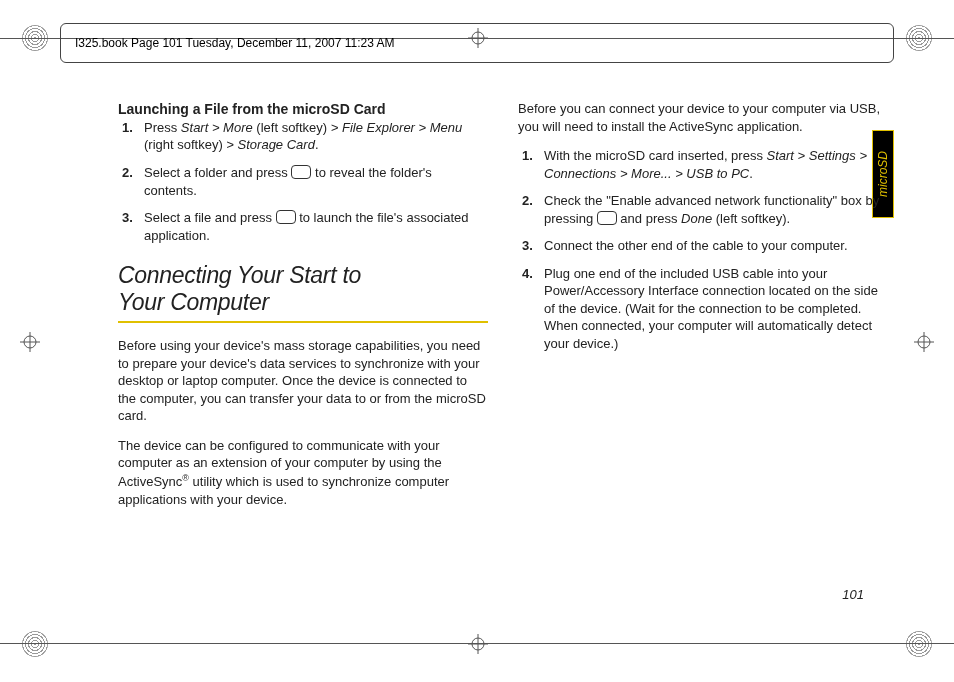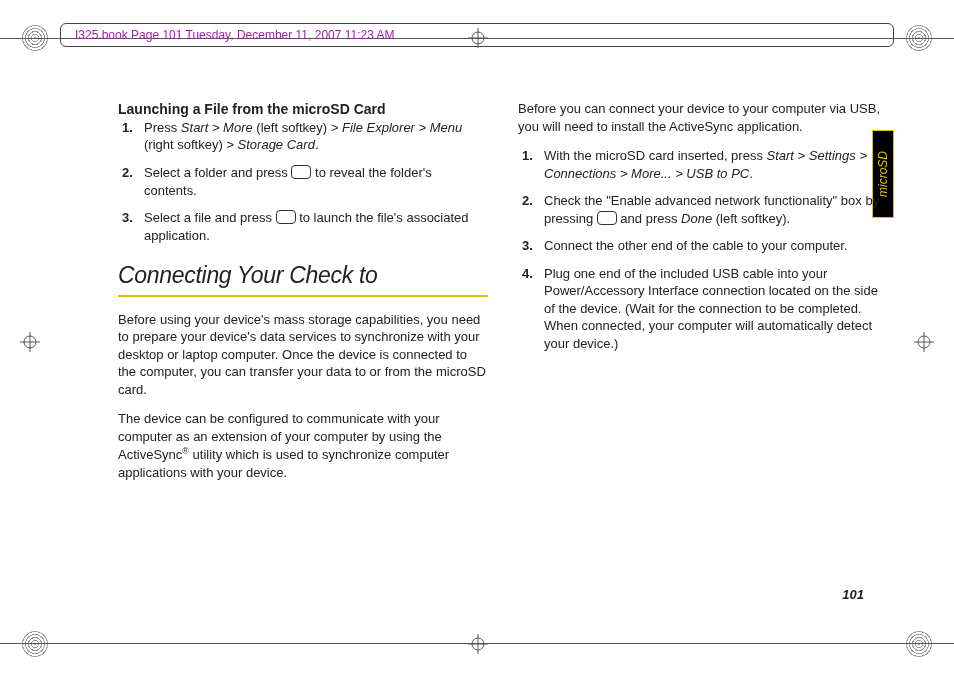--- a/index.html
+++ b/index.html
@@ -18,28 +18,28 @@
     width: 26px; height: 26px;
     border-radius: 50%;
     background: repeating-radial-gradient(circle, #999 0 1px, #fff 1px 3px);
   }
   .hline { position: absolute; height: 1px; background: #555; }
 
   .header-rule {
     position: absolute;
     left: 60px; right: 60px;
     top: 23px;
-    height: 24px;
+    height: 40px;
     border: 1px solid #444;
     border-radius: 6px;
     display: flex;
     align-items: center;
     padding: 0 14px;
     font-size: 12px;
-    color: #a21caf;
+    color: #000000;
   }
 
   .page-area {
     position: absolute;
     left: 118px;
     top: 100px;
     width: 770px;
     height: 470px;
     display: flex;
     gap: 30px;
@@ -97,21 +97,21 @@
   .footer {
     position: absolute;
     bottom: 80px;
     right: 90px;
     font-style: italic;
     font-size: 13px;
     display: flex;
     gap: 30px;
     align-items: baseline;
   }
-  .footer .pnum { font-weight: bold; }
+  .footer .pnum { font-weight: normal; }
 </style>
 </head>
 <body>
 
 <div class="ring" style="left:22px; top:25px;"></div>
 <div class="ring" style="right:22px; top:25px;"></div>
 <div class="ring" style="left:22px; bottom:25px;"></div>
 <div class="ring" style="right:22px; bottom:25px;"></div>
 
 <div class="hline" style="left:0; width:954px; top:38px;"></div>
@@ -156,21 +156,22 @@
       </li>
       <li>
         <span>Select a folder and press </span><span class="keycap"></span><span> to reveal the folder's contents.</span>
       </li>
       <li>
         <span>Select a file and press </span><span class="keycap"></span><span> to launch the file's associated application.</span>
       </li>
     </ol>
 
     <h2 class="section-title">
-      <span>Connecting Your Check to</span><br>
+      <span>Connecting Your Start to</span><br>
+      <span>Your Computer</span>
     </h2>
     <div class="yellow-rule"></div>
 
     <p class="body">Before using your device's mass storage capabilities, you need to prepare your device's data services to synchronize with your desktop or laptop computer. Once the device is connected to the computer, you can transfer your data to or from the microSD card.</p>
     <p class="body">
       <span>The device can be configured to communicate with your computer as an extension of your computer by using the ActiveSync</span><sup style="font-size:9px;">®</sup><span> utility which is used to synchronize computer applications with your device.</span>
     </p>
   </div>
 
   <div class="col">

